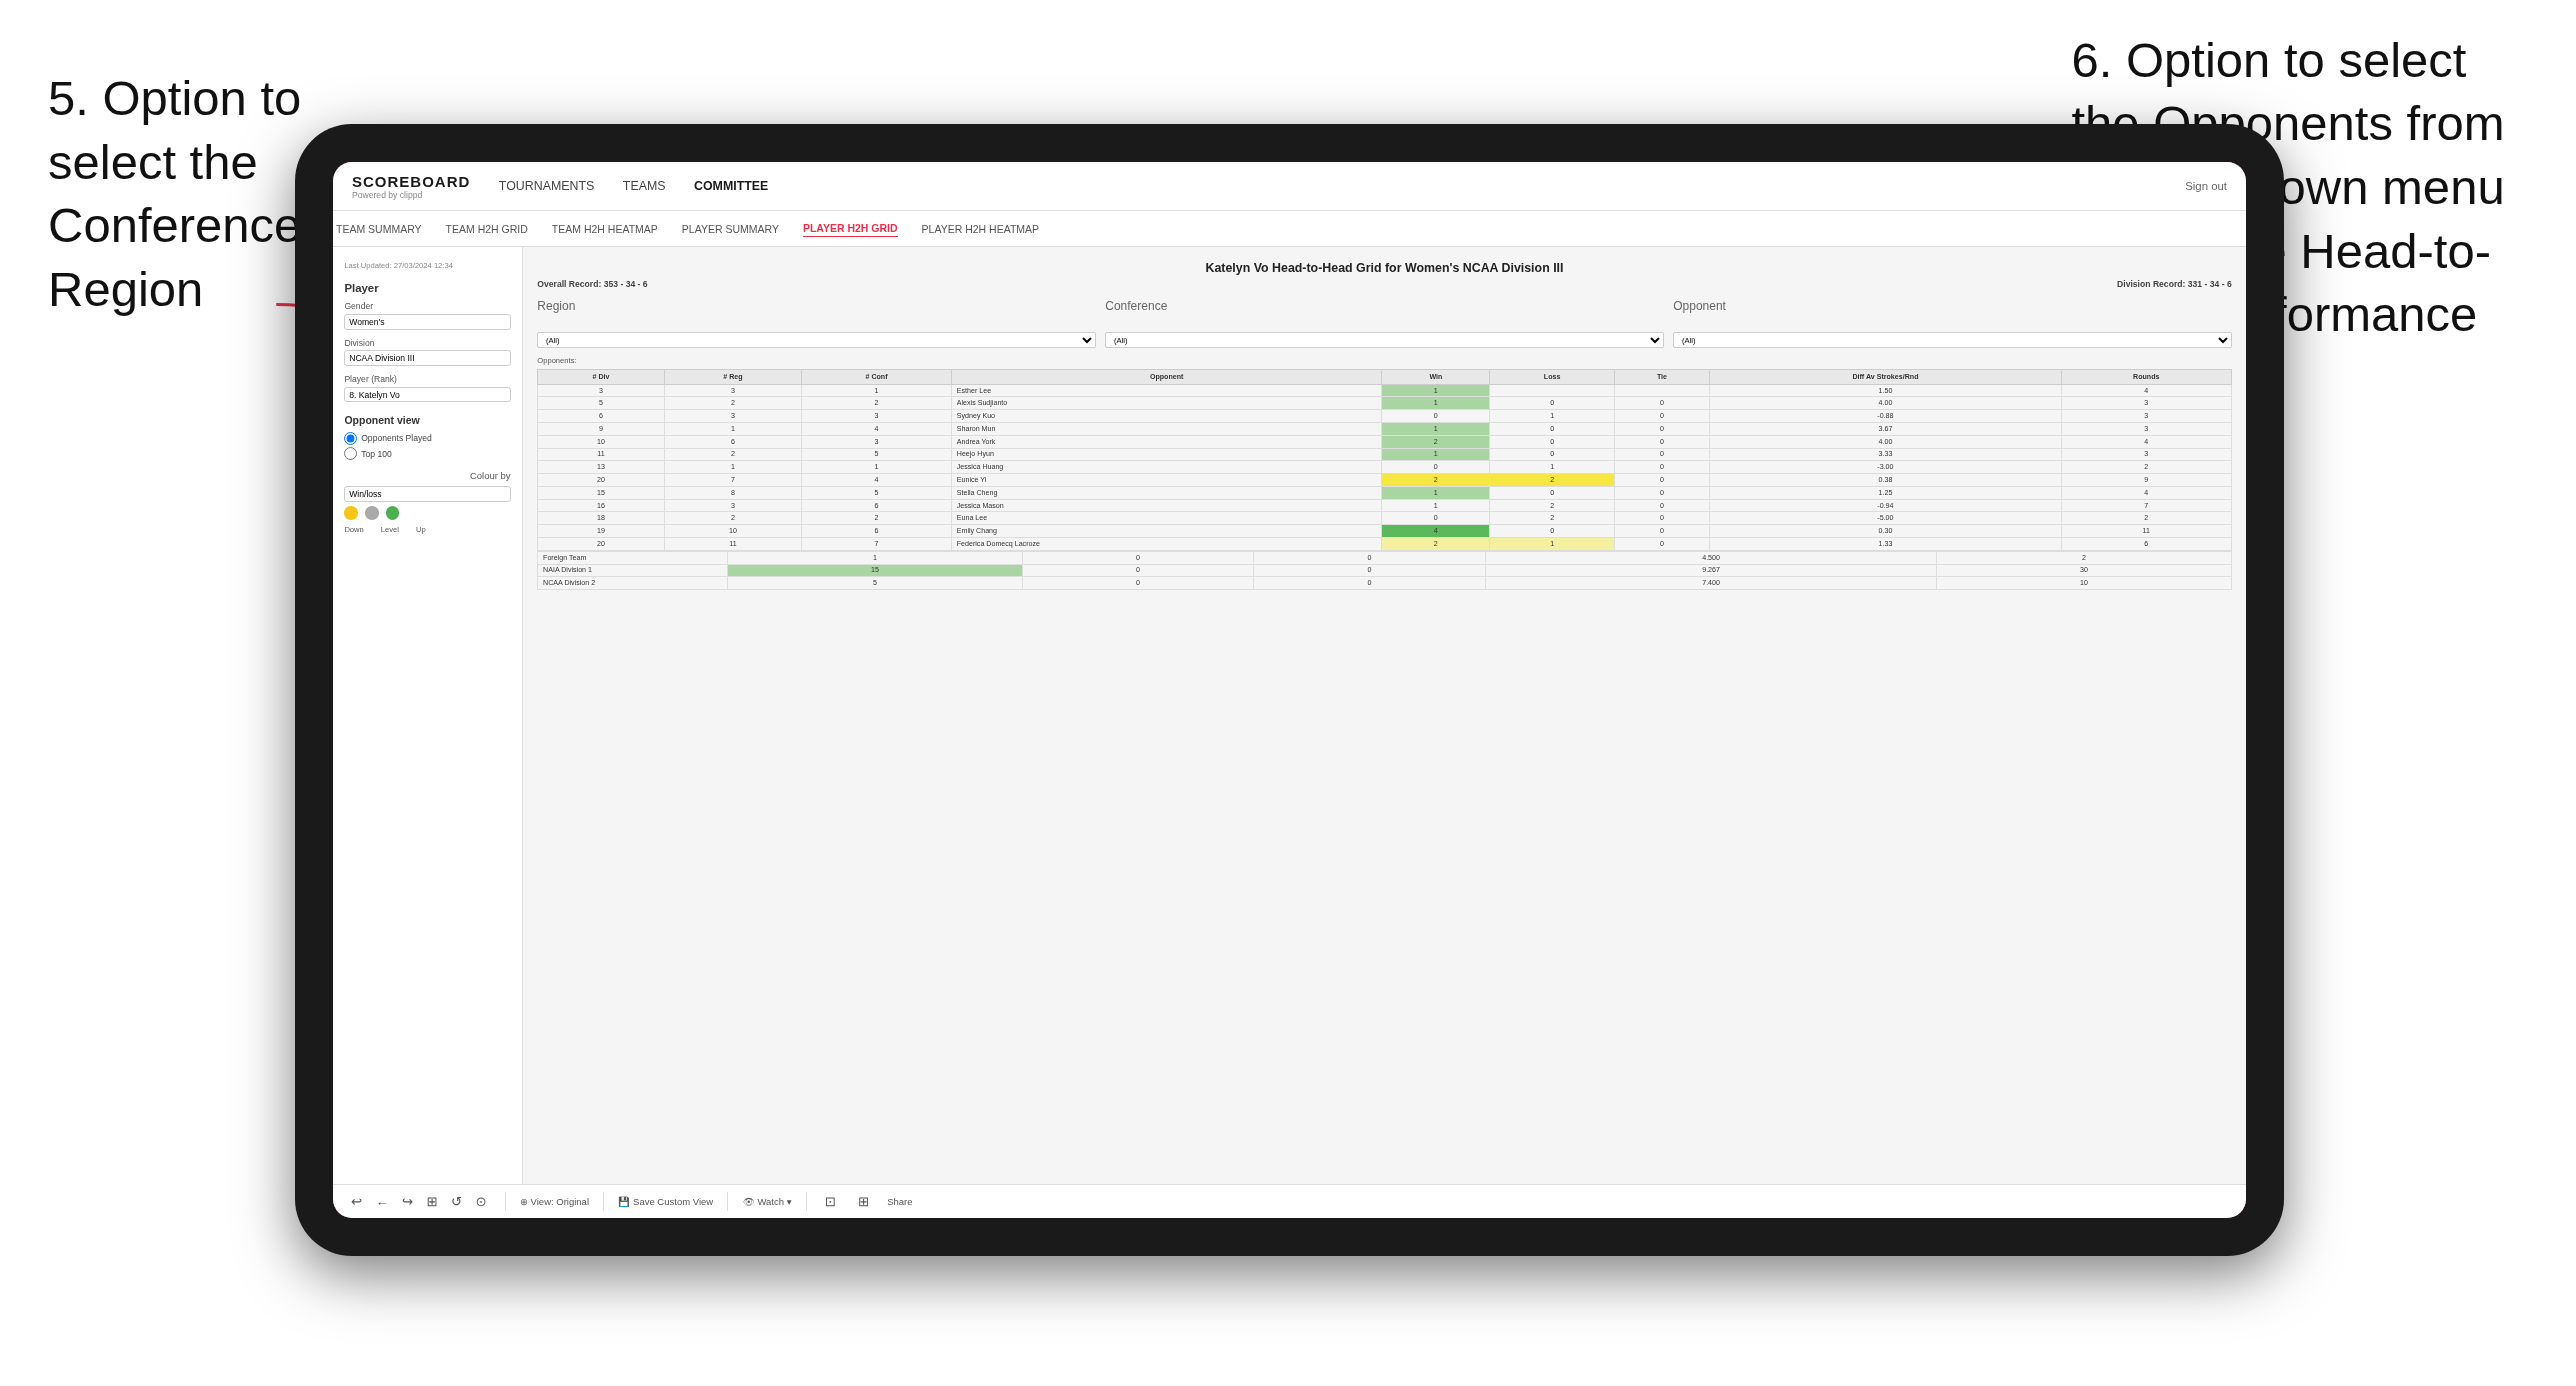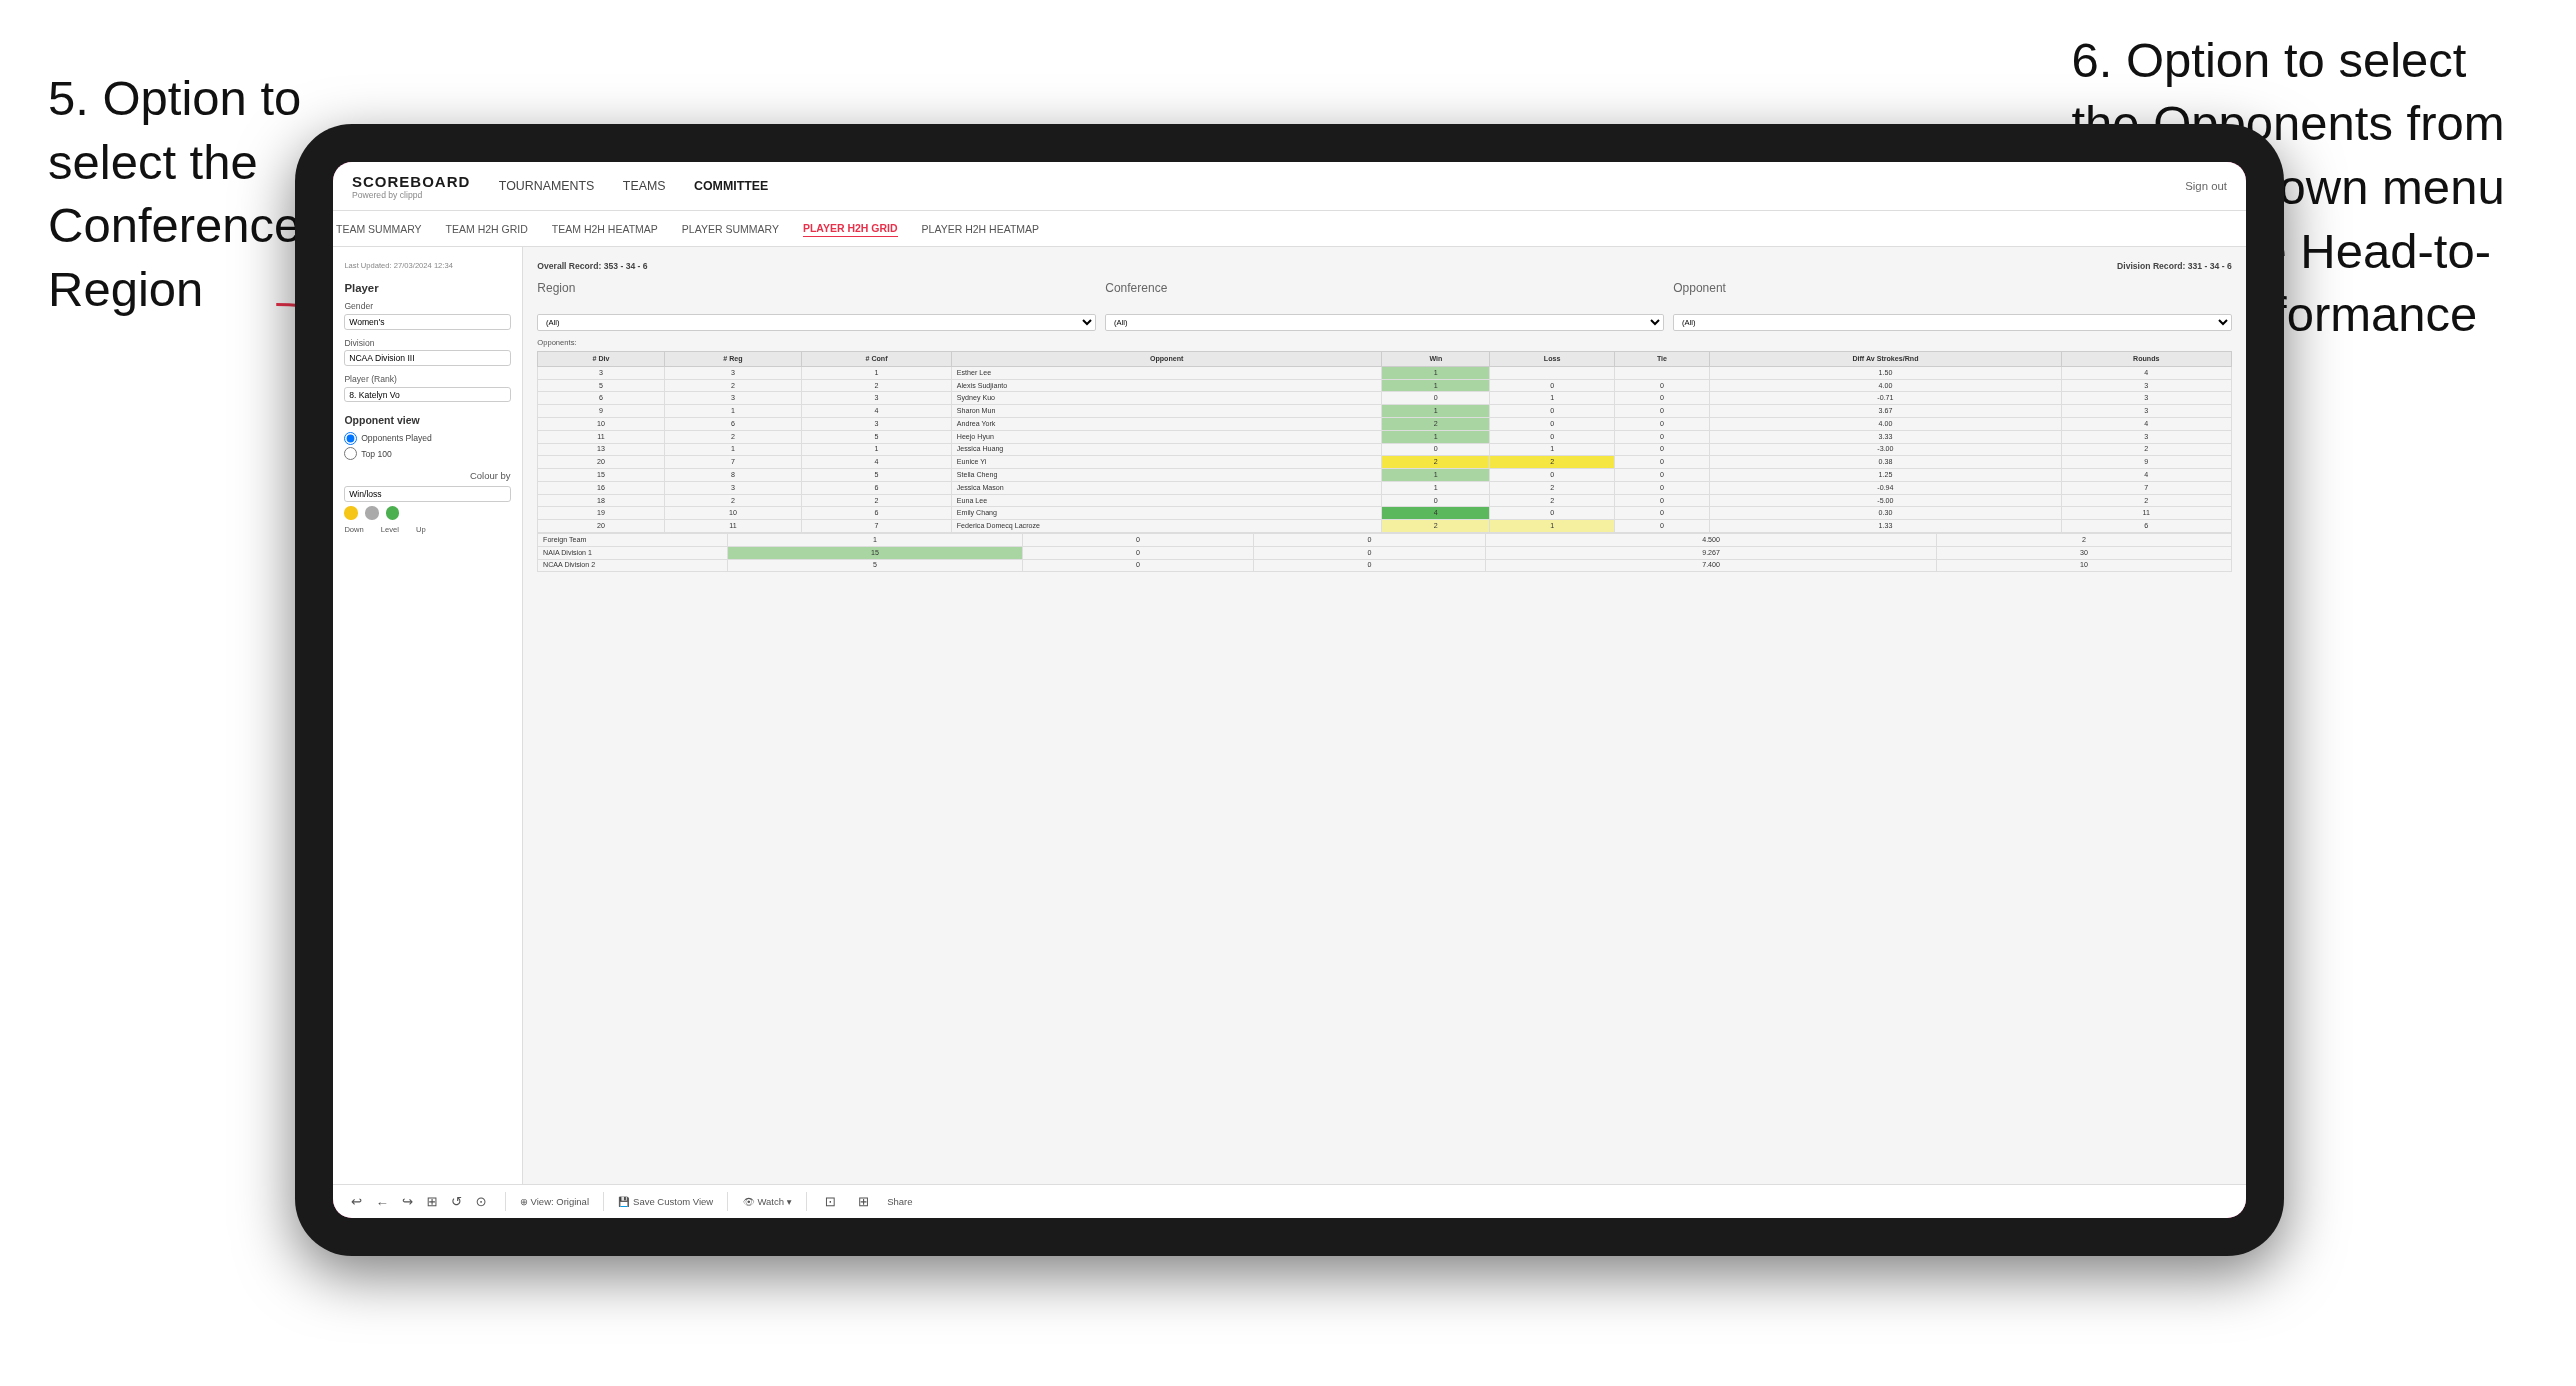--- a/index.html
+++ b/index.html
@@ -474,20 +474,21 @@
           <div class="dot dot-green"></div>
         </div>
         <div class="colour-labels">
           <span>Down</span>
           <span>Level</span>
           <span>Up</span>
         </div>
       </div>
 
       <div class="data-area">
+        <div class="report-title">Katelyn Vo Head-to-Head Grid for Women's NCAA Division III</div>
         <div class="record-row">
           <div>
             <span>Overall Record:</span> <span>353 - 34 - 6</span>
           </div>
           <div>
             <span>Division Record:</span> <span>331 - 34 - 6</span>
           </div>
         </div>
 
         <div class="filter-row">
@@ -551,21 +552,21 @@
               <td>3</td>
             </tr>
             <tr>
               <td>6</td>
               <td>3</td>
               <td>3</td>
               <td class="name-col">Sydney Kuo</td>
               <td>0</td>
               <td>1</td>
               <td>0</td>
-              <td>-0.71</td>
+              <td>-0.88</td>
               <td>3</td>
             </tr>
             <tr>
               <td>9</td>
               <td>1</td>
               <td>4</td>
               <td class="name-col">Sharon Mun</td>
               <td class="cell-green">1</td>
               <td>0</td>
               <td>0</td>

